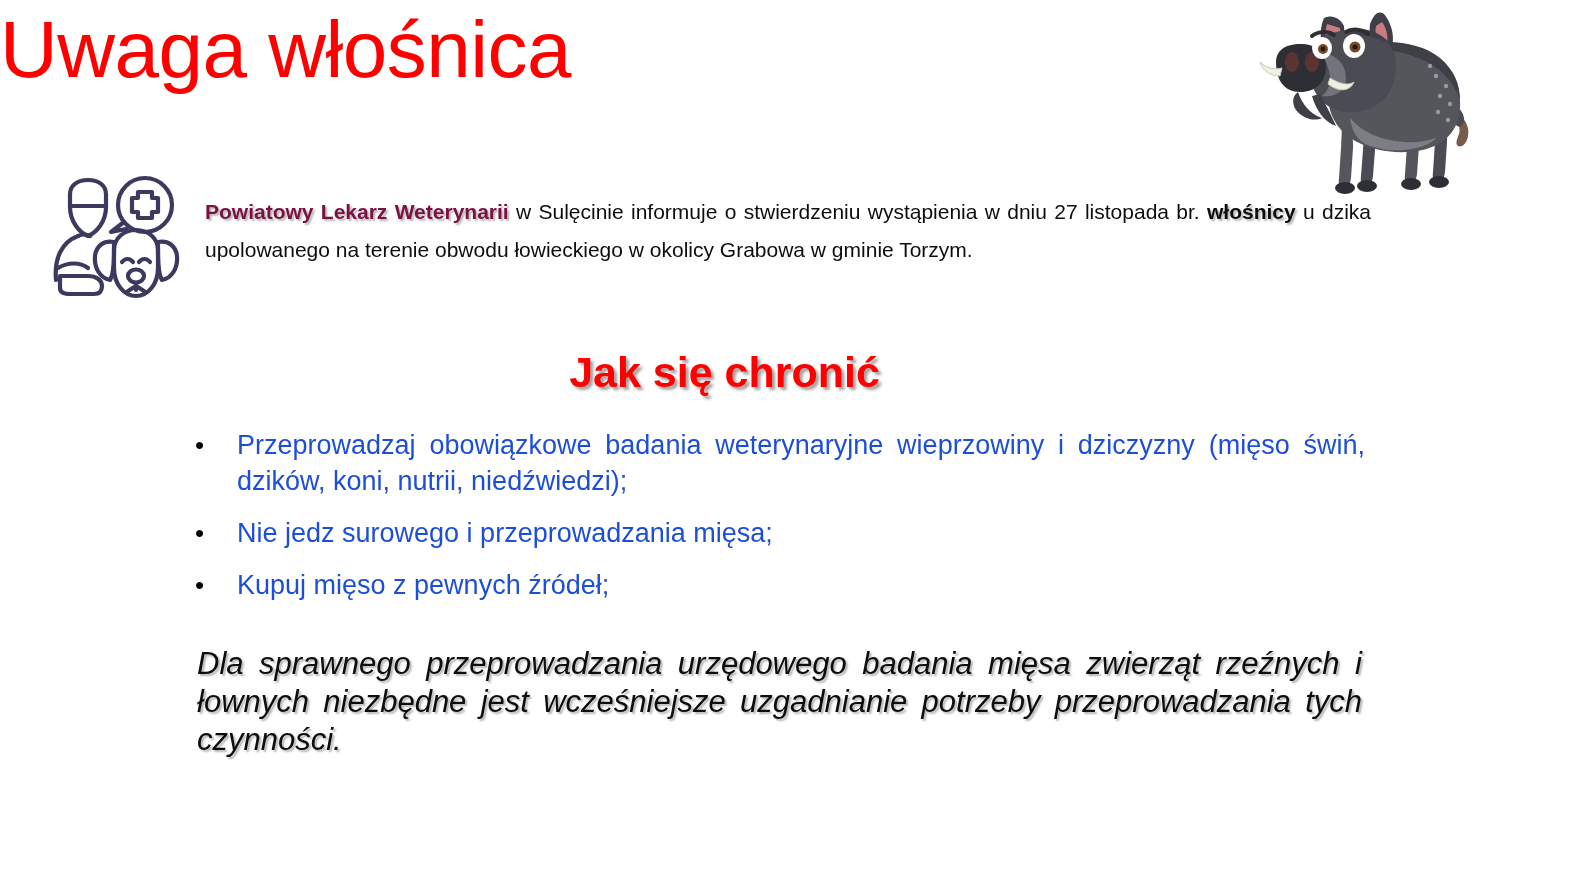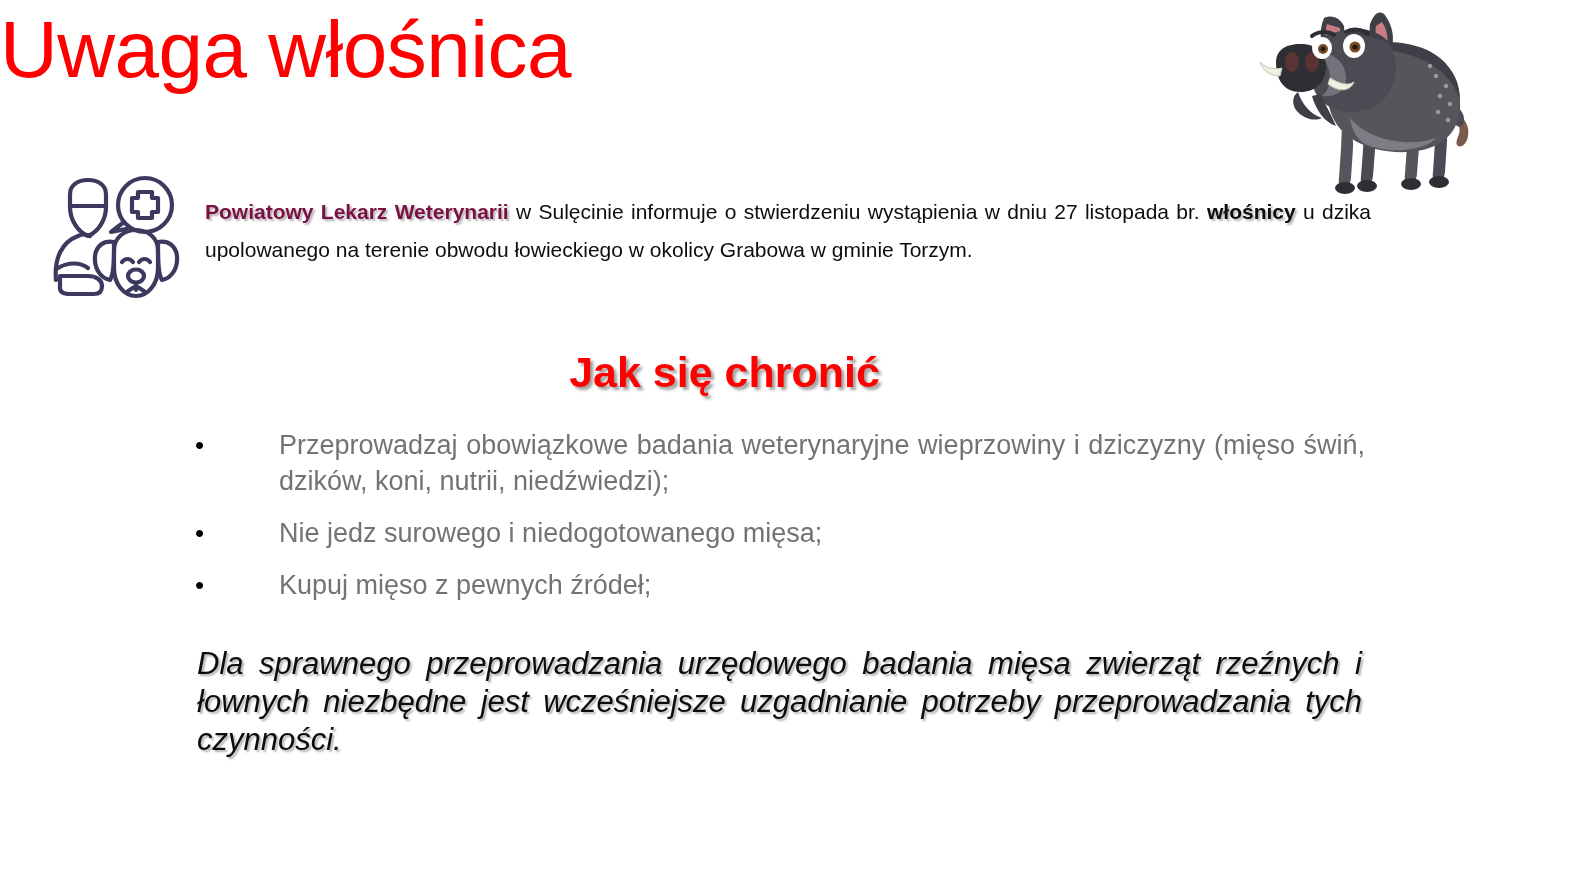--- a/index.html
+++ b/index.html
@@ -109,24 +109,23 @@
     line-height: 36px;
     color: #000000;
     text-align: left;
     padding-left: 5px;
     box-sizing: border-box;
   }
   .bullet-text {
     flex: 1 1 auto;
     font-size: 27px;
     line-height: 36px;
-    color: #737373;
+    color: #1d4ed8;
     text-align: justify;
     text-align-last: left;
-    margin-left: 42px;
   }
 
   
   .closing {
     position: absolute;
     left: 197px;
     top: 645px;
     width: 1165px;
     font-size: 31px;
     line-height: 38px;
@@ -245,21 +244,21 @@
 
   <div class="subheading">Jak się chronić</div>
 
   <div class="bullets">
     <div class="bullet-row">
       <div class="bullet-mark">•</div>
       <div class="bullet-text">Przeprowadzaj obowiązkowe badania weterynaryjne wieprzowiny i dziczyzny (mięso świń, dzików, koni, nutrii, niedźwiedzi);</div>
     </div>
     <div class="bullet-row">
       <div class="bullet-mark">•</div>
-      <div class="bullet-text">Nie jedz surowego i niedogotowanego mięsa;</div>
+      <div class="bullet-text">Nie jedz surowego i przeprowadzania mięsa;</div>
     </div>
     <div class="bullet-row">
       <div class="bullet-mark">•</div>
       <div class="bullet-text">Kupuj mięso z pewnych źródeł;</div>
     </div>
   </div>
 
   <div class="closing">Dla sprawnego przeprowadzania urzędowego badania mięsa zwierząt rzeźnych i łownych niezbędne jest wcześniejsze uzgadnianie potrzeby przeprowadzania tych czynności.</div>
 
 </div>

